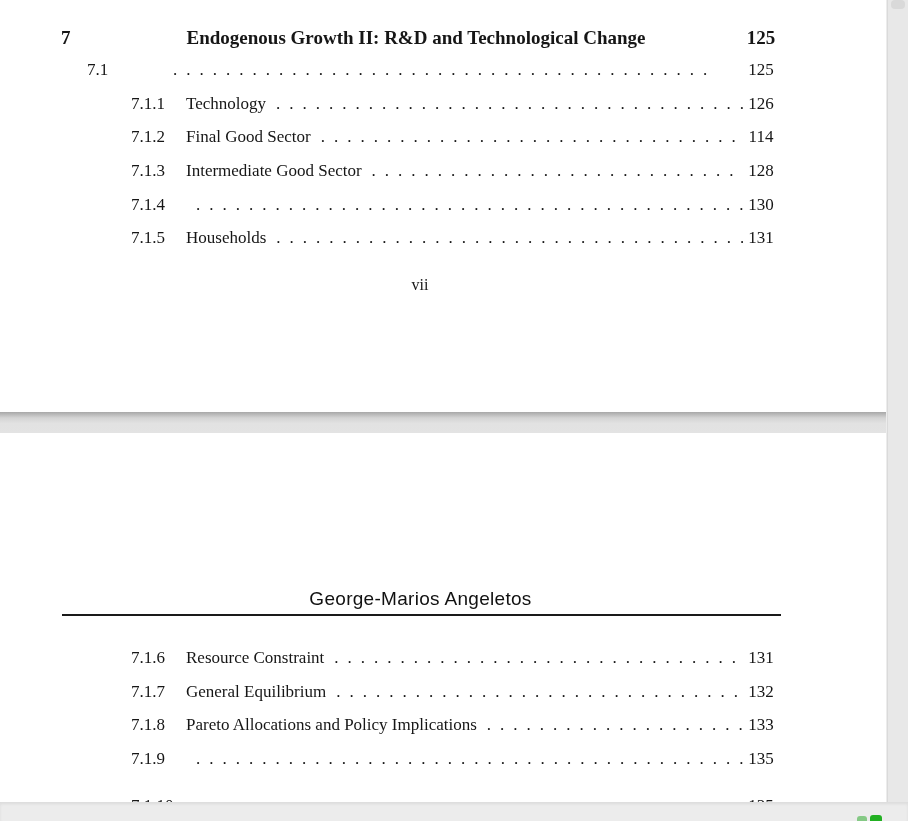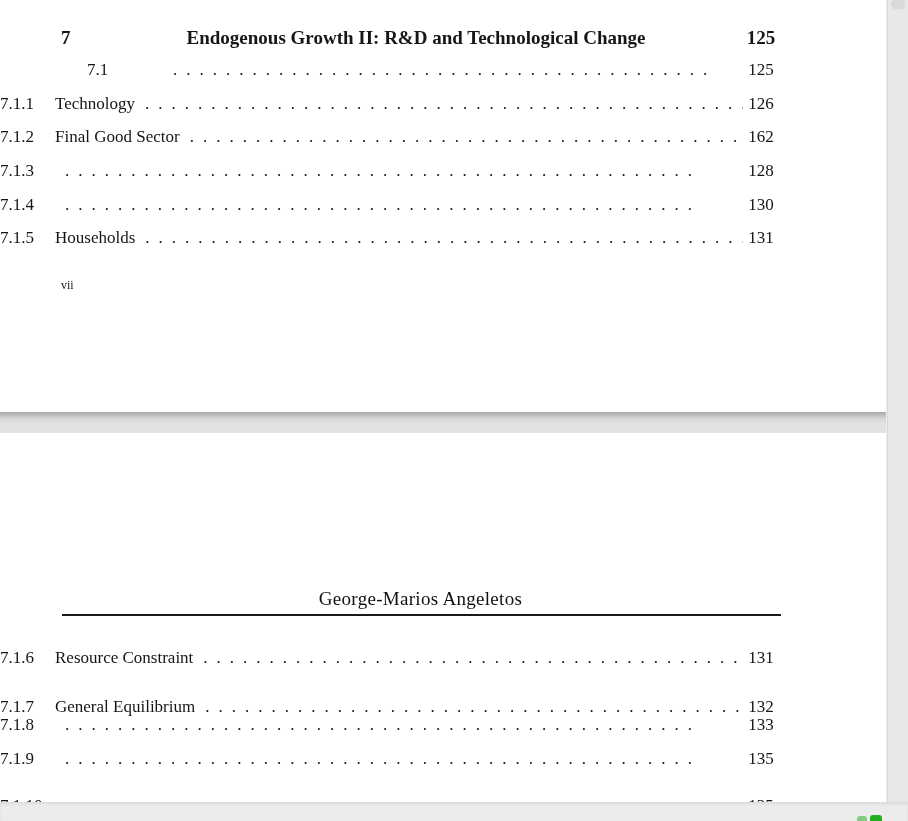--- a/index.html
+++ b/index.html
@@ -46,31 +46,31 @@
     flex:1 1 auto;overflow:hidden;height:20px;
     letter-spacing:9px;padding-left:10px;
   }
   .toc-row .pageno{flex:none;width:36px;text-align:center;}
 
   .level0{padding-left:61px;font-size:19px;line-height:24px;font-weight:bold;}
   .level0 .num{width:28px;}
   .level0 .title{flex:1 1 auto;}
   .level1{padding-left:87px;gap:32px;}
   .level1 .num{width:44px;}
-  .level2{}
+  .level2{padding-left:131px;}
   .level2 .num{width:55px;}
 
   .folio{
     position:absolute;top:275px;left:61px;width:718px;
-    text-align:left;font-size:12px;line-height:20px;
+    text-align:center;font-size:16px;line-height:20px;
   }
   .running-header{
     position:absolute;top:155px;left:61px;width:719px;
     text-align:center;
-    font-family:Liberation Serif, serif;
+    font-family:Liberation Sans, sans-serif;
     font-size:19px;line-height:22px;letter-spacing:0.3px;color:#111111;
   }
   .header-rule{
     position:absolute;top:181px;left:62px;width:719px;height:2px;
     background:#1a1a1a;
   }
 </style>
 </head>
 <body>
 
@@ -92,25 +92,26 @@
     <span class="num">7.1.1</span>
     <span class="title">Technology</span>
     <span class="dots">................................................</span>
     <span class="pageno">126</span>
   </div>
 
   <div class="toc-row level2" style="top:127px">
     <span class="num">7.1.2</span>
     <span class="title">Final Good Sector</span>
     <span class="dots">................................................</span>
-    <span class="pageno">162</span>
+    <span class="pageno">114</span>
   </div>
 
   <div class="toc-row level2" style="top:161px">
     <span class="num">7.1.3</span>
+    <span class="title">Intermediate Good Sector</span>
     <span class="dots">................................................</span>
     <span class="pageno">128</span>
   </div>
 
   <div class="toc-row level2" style="top:195px">
     <span class="num">7.1.4</span>
     <span class="dots">................................................</span>
     <span class="pageno">130</span>
   </div>
 
@@ -131,29 +132,30 @@
   <div class="running-header">George-Marios Angeletos</div>
   <div class="header-rule"></div>
 
   <div class="toc-row level2" style="top:215px">
     <span class="num">7.1.6</span>
     <span class="title">Resource Constraint</span>
     <span class="dots">................................................</span>
     <span class="pageno">131</span>
   </div>
 
-  <div class="toc-row level2" style="top:264px">
+  <div class="toc-row level2" style="top:249px">
     <span class="num">7.1.7</span>
     <span class="title">General Equilibrium</span>
     <span class="dots">................................................</span>
     <span class="pageno">132</span>
   </div>
 
   <div class="toc-row level2" style="top:282px">
     <span class="num">7.1.8</span>
+    <span class="title">Pareto Allocations and Policy Implications</span>
     <span class="dots">................................................</span>
     <span class="pageno">133</span>
   </div>
 
   <div class="toc-row level2" style="top:316px">
     <span class="num">7.1.9</span>
     <span class="dots">................................................</span>
     <span class="pageno">135</span>
   </div>
 

